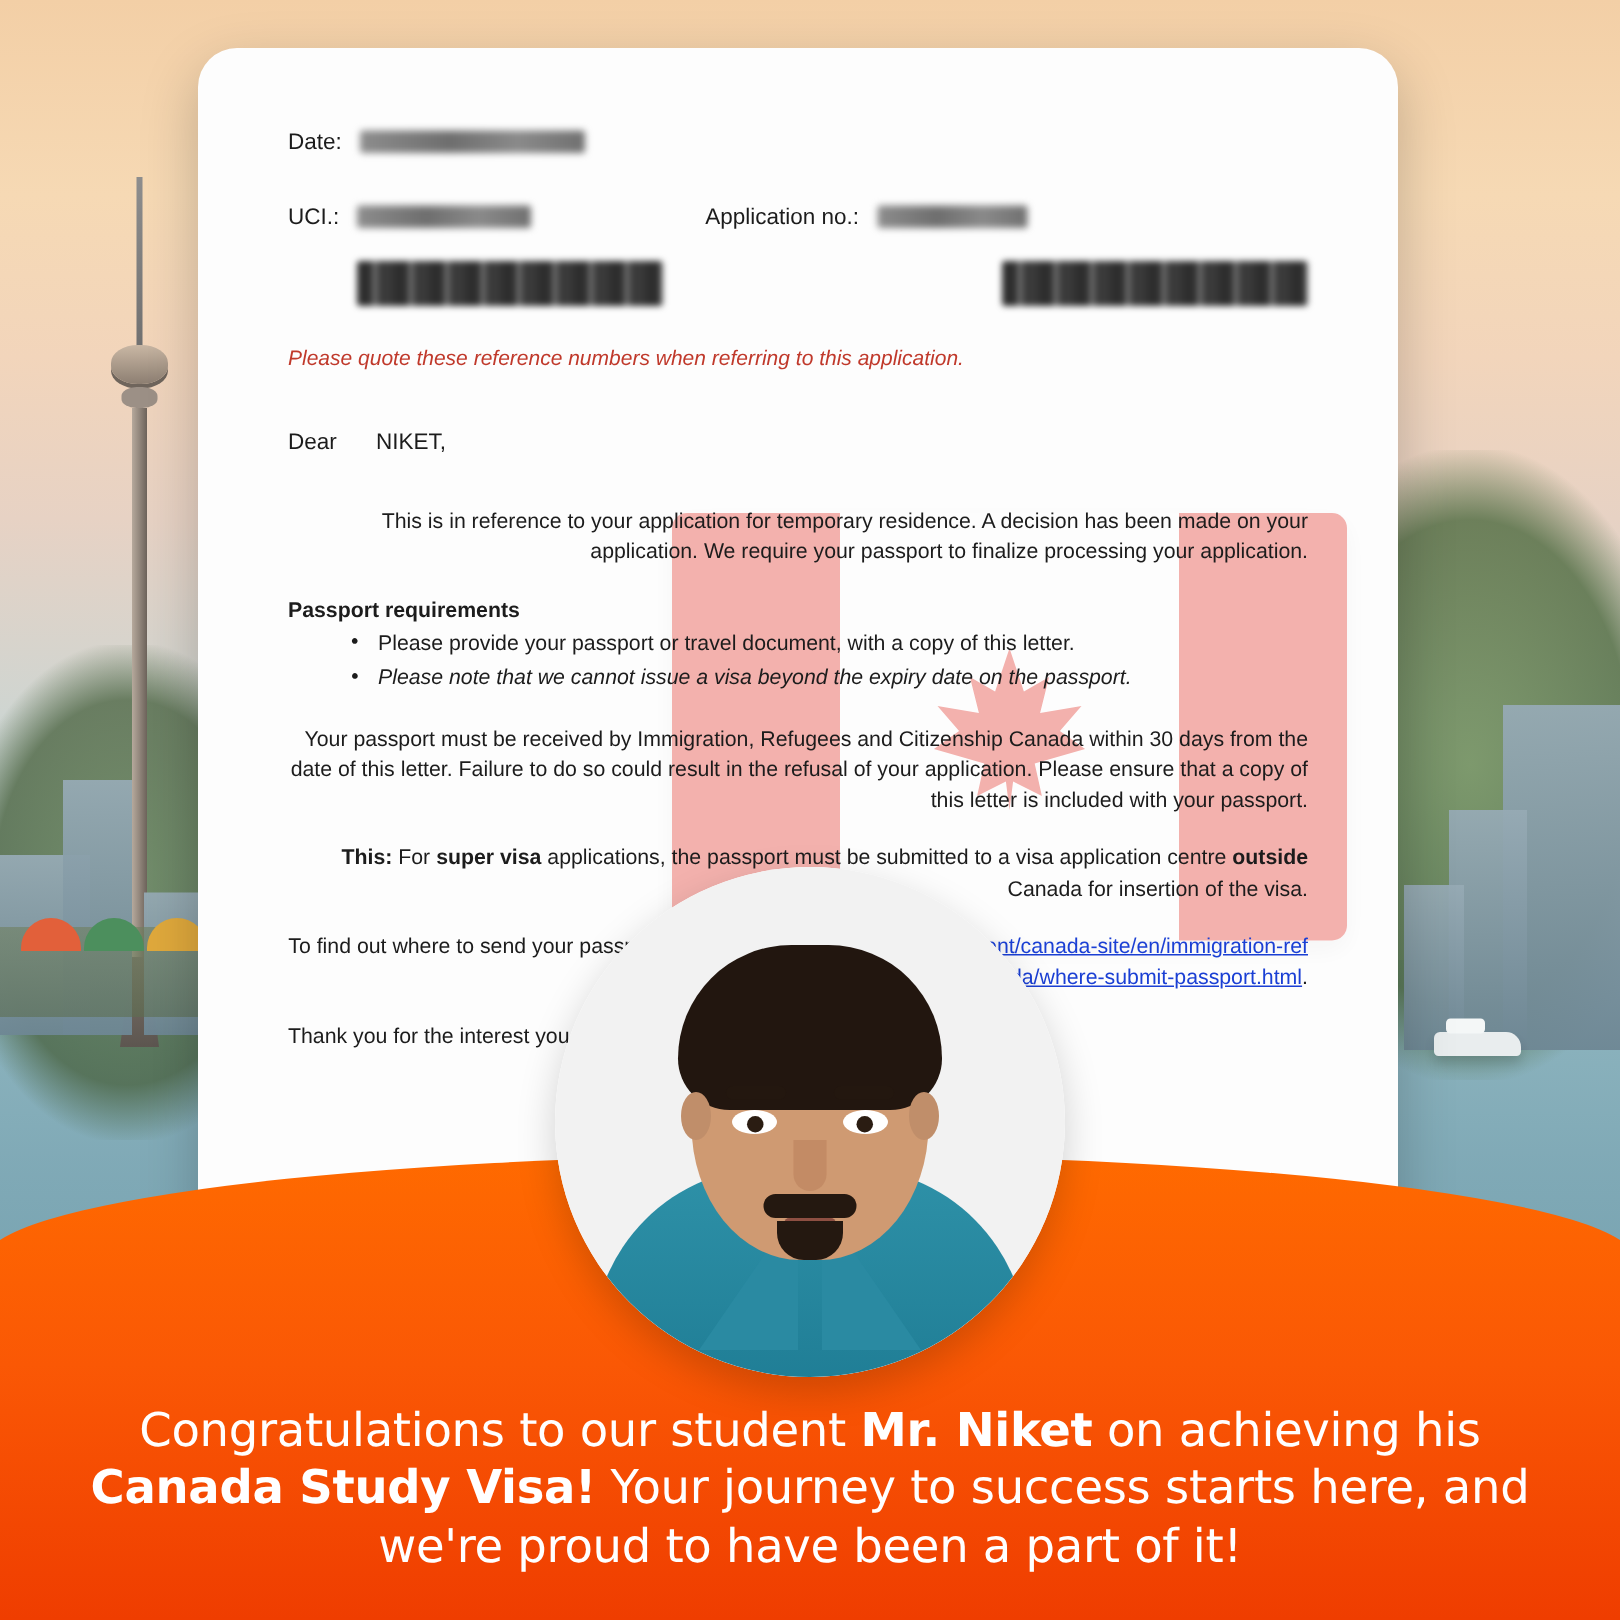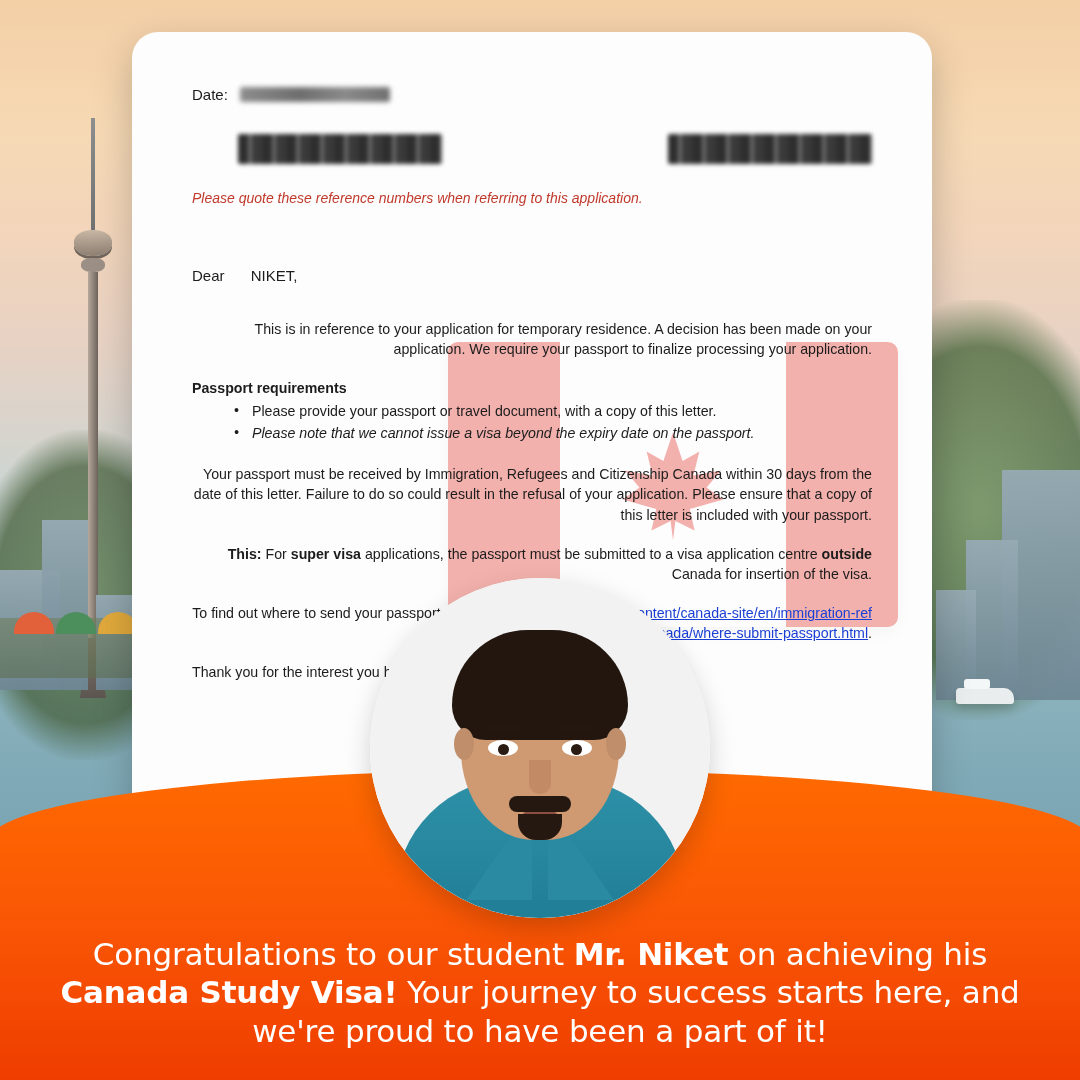--- a/index.html
+++ b/index.html
@@ -139,21 +139,21 @@
     user-select: none;
   }
   .redact.small { height: 15px; }
   .redact.block { height: 30px; filter: blur(2px);
     background: repeating-linear-gradient(90deg,#2e2e2e 0 10px,#6a6a6a 10px 14px,#3a3a3a 14px 24px); }
 
   .line-date { margin-bottom: 28px; text-align: right; }
   .line-uci { margin-bottom: 18px; }
   .blocks { display: flex; margin-bottom: 24px; }
   .quote {
-    color: #c0392b; font-style: italic; font-size: 14px; margin-bottom: 57px;
+    color: #c0392b; font-style: italic; font-size: 14px; margin-bottom: 36px;
   }
   .dear { font-size: 15px; margin-bottom: 32px; }
   .dear .name { margin-left: 22px; }
   .para { margin-bottom: 18px; text-align: right; }
   .sec-title { font-weight: bold; margin-bottom: 2px; }
   ul.reqs { list-style: none; margin: 0 0 20px 0; padding: 0; }
   ul.reqs li { position: relative; padding-left: 60px; margin-bottom: 2px; }
   ul.reqs li:before {
     content: "•"; position: absolute; left: 42px; top: -1px;
   }
@@ -283,20 +283,26 @@
       </svg>
     </div>
 
     <div class="doc-body">
 
       <div class="row line-date">
         <span class="lbl">Date:</span>
         <span class="redact small" style="width:150px;margin-left:12px;">November 21, 2024</span>
       </div>
 
+      <div class="row line-uci">
+        <span class="lbl">UCI.:</span>
+        <span class="redact small" style="width:116px;margin-left:12px;">11-2861-2024</span>
+        <span class="lbl" style="margin-left:116px;">Application no.:</span>
+        <span class="redact small" style="width:100px;margin-left:12px;">S327-12684</span>
+      </div>
 
       <div class="blocks">
         <span class="redact block" style="width:220px;margin-left:46px;">||||||||||||||||||||</span>
         <span class="redact block" style="width:220px;margin-left:226px;">||||||||||||||||</span>
       </div>
 
       <div class="quote">Please quote these reference numbers when referring to this application.</div>
 
       <div class="dear">
         <span>Dear</span>

